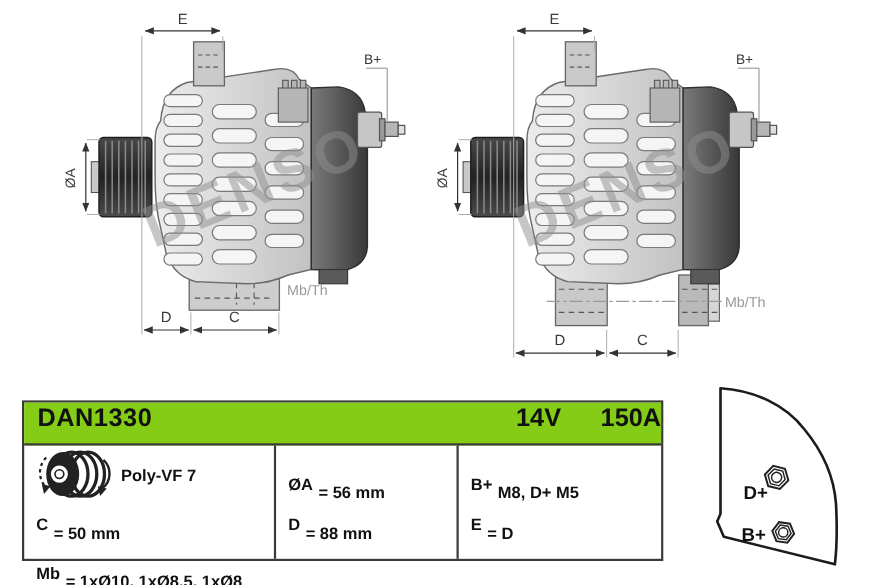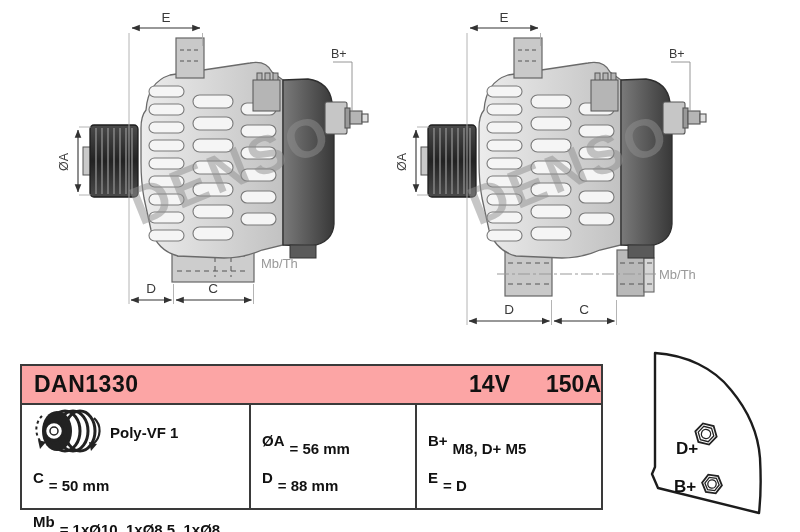--- a/index.html
+++ b/index.html
@@ -7,22 +7,22 @@
          font-family:"Liberation Sans", sans-serif;}
   svg text{font-family:"Liberation Sans", sans-serif;}
   .dimtext{font-size:13.5px;fill:#3a3a3a;}
   .dimtext-sm{font-size:12.5px;fill:#3a3a3a;}
   .mutedtext{font-size:13px;fill:#999;}
   .wmark{font-size:54px;font-weight:bold;fill:#8f8f8f;opacity:.5;letter-spacing:4px;}
 
   
   .spec-table{position:absolute;left:20px;top:364px;width:583px;height:146px;
               border:2px solid #3a3a3a;box-sizing:border-box;background:#fff;}
-  .tbl-header{height:37px;background:#fca5a5;border-bottom:2px solid #3a3a3a;
-              display:flex;align-items:center;font-weight:bold;font-size:23px;color:#111;}
+  .tbl-header{height:37px;background:#84cc16;border-bottom:2px solid #3a3a3a;
+              display:flex;align-items:flex-start;font-weight:bold;font-size:23px;color:#111;}
   .tbl-header .pn{padding-left:12px;letter-spacing:.5px;}
   .hdr-right{margin-left:auto;display:flex;gap:36px;}
   .tbl-body{display:flex;height:103px;}
   .col{position:relative;height:100%;box-sizing:border-box;}
   .col1{width:227px;}
   .col2{width:166px;border-left:2px solid #3a3a3a;}
   .col3{flex:1;border-left:2px solid #3a3a3a;}
   .row{position:absolute;left:11px;display:flex;align-items:center;gap:5px;
        font-size:15px;font-weight:bold;color:#111;white-space:nowrap;}
   .row .val{font-weight:bold;margin-top:16px;}
@@ -221,21 +221,21 @@
             <polygon points="5,32 13,34 7,41" fill="#222"></polygon>
             <path d="M61,10 A17,17 0 0 1 60,36" fill="none" stroke="#222" stroke-width="2.2"></path>
             <polygon points="56,34 64,36 58,43" fill="#222"></polygon>
             <ellipse cx="24" cy="23" rx="15" ry="20" fill="#222"></ellipse>
             <ellipse cx="32" cy="23" rx="15" ry="20" fill="none" stroke="#222" stroke-width="3"></ellipse>
             <ellipse cx="40" cy="23" rx="15" ry="20" fill="none" stroke="#222" stroke-width="3"></ellipse>
             <ellipse cx="47" cy="23" rx="15" ry="20" fill="none" stroke="#222" stroke-width="3"></ellipse>
             <circle cx="21" cy="23" r="9" fill="#fff" stroke="#222" stroke-width="2.5"></circle>
             <circle cx="21" cy="23" r="4" fill="#fff" stroke="#222" stroke-width="1.5"></circle>
           </svg>
-          <span class="lbl">Poly-VF 1</span>
+          <span class="lbl">Poly-VF 7</span>
         </div>
         <div class="row r2">
           <b>C</b>
           <span class="val">= 50 mm</span>
         </div>
         <div class="row r3">
           <b>Mb</b>
           <span class="val">= 1xØ10, 1xØ8.5, 1xØ8</span>
         </div>
       </div>

